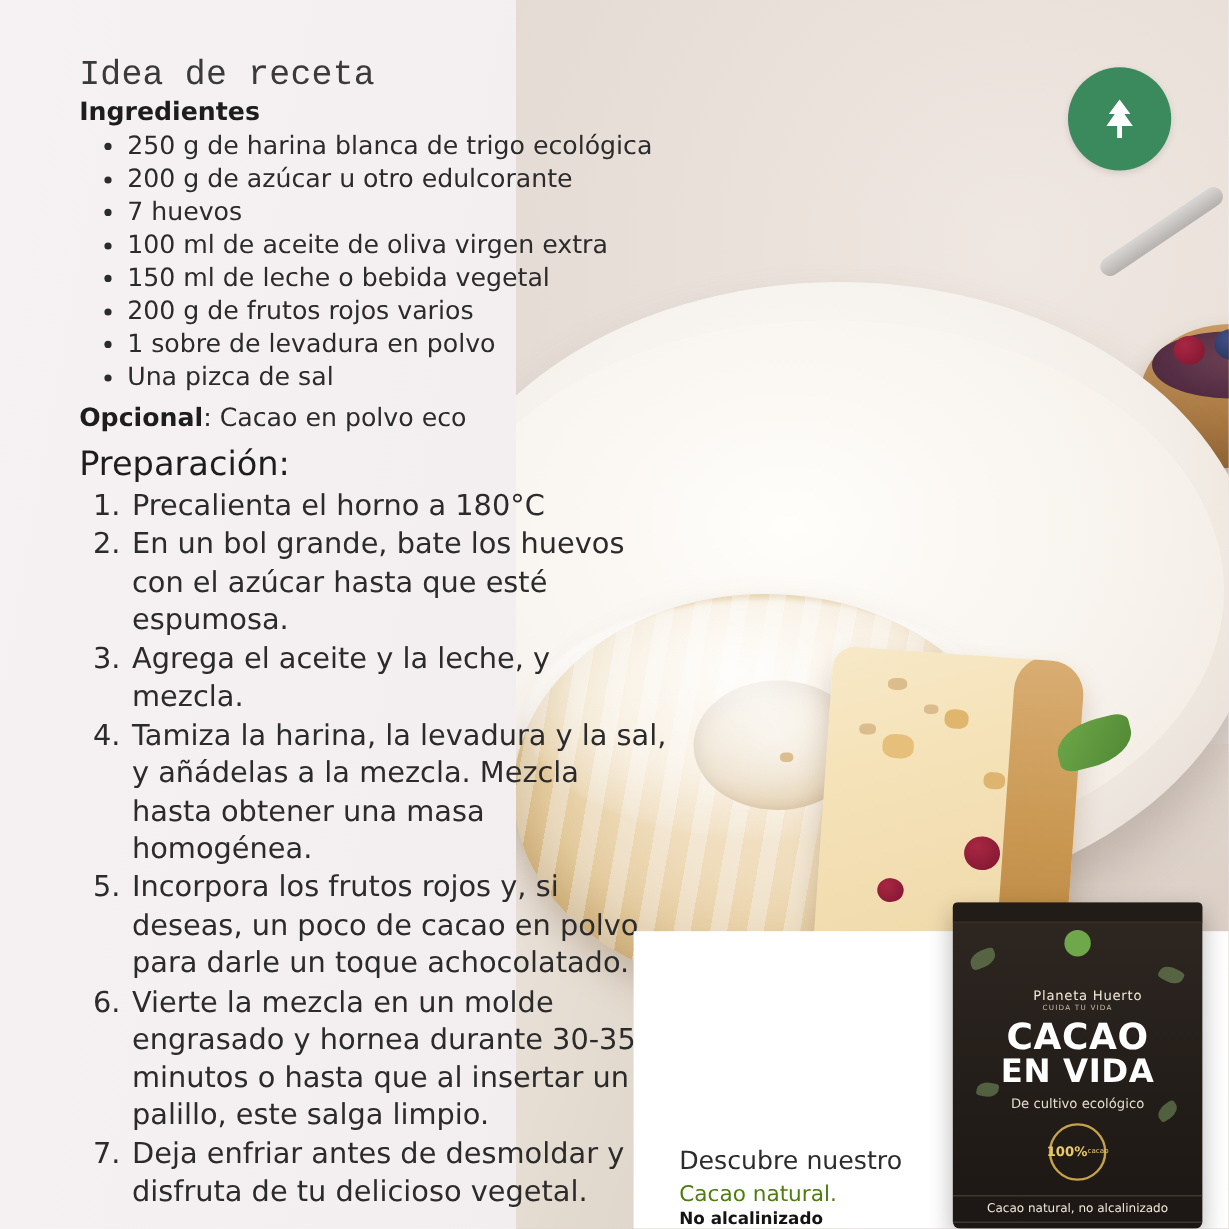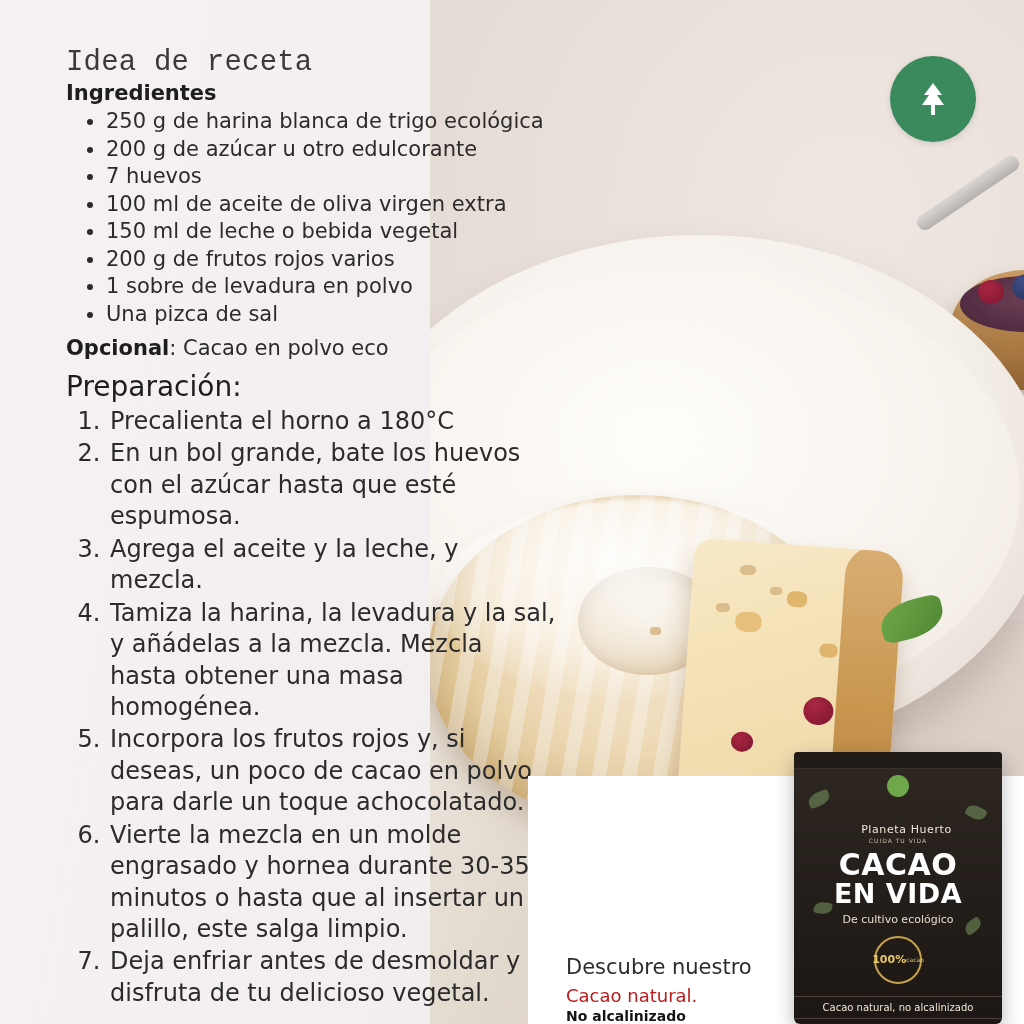--- a/index.html
+++ b/index.html
@@ -297,21 +297,21 @@
   }
   .promo-title {
     font-size: 28px;
     font-weight: 700;
     color: #141414;
     line-height: 1.1;
     margin: 0 0 14px 0;
   }
   .promo-sub {
     font-size: 18px;
-    color: #b91c1c;
+    color: #4d7c0f;
     margin: 0 0 2px 0;
   }
   .promo-strong {
     font-size: 14px;
     font-weight: 700;
     color: #141414;
     margin: 0;
   }
   .pack {
     position: absolute;

